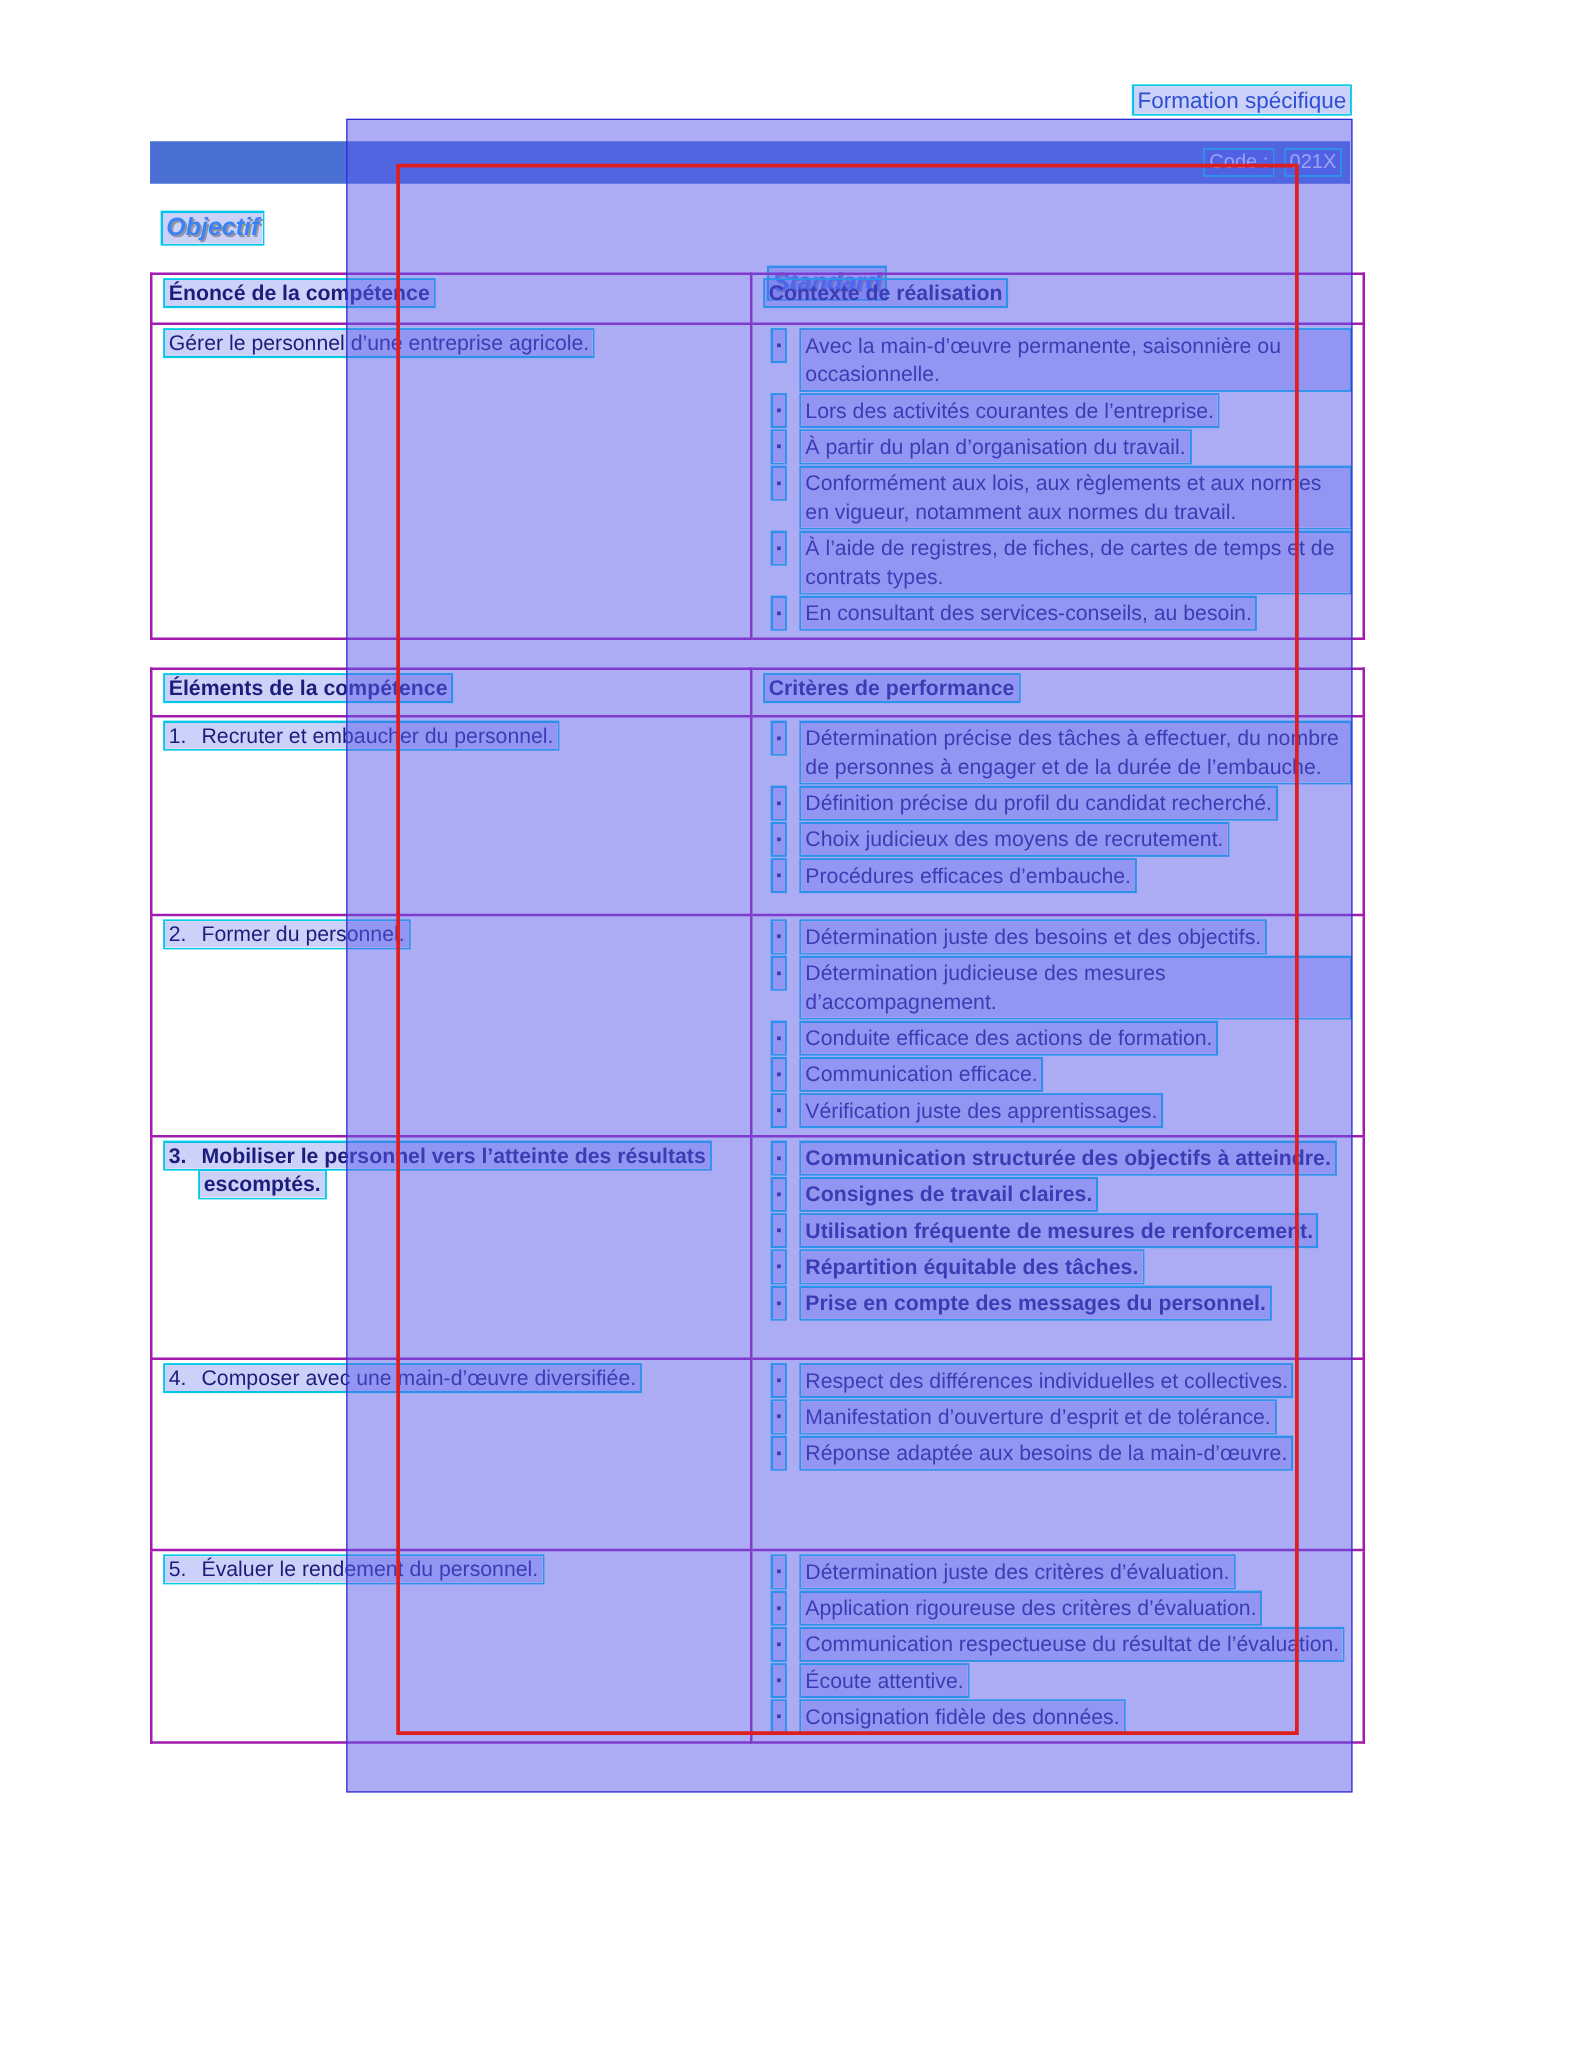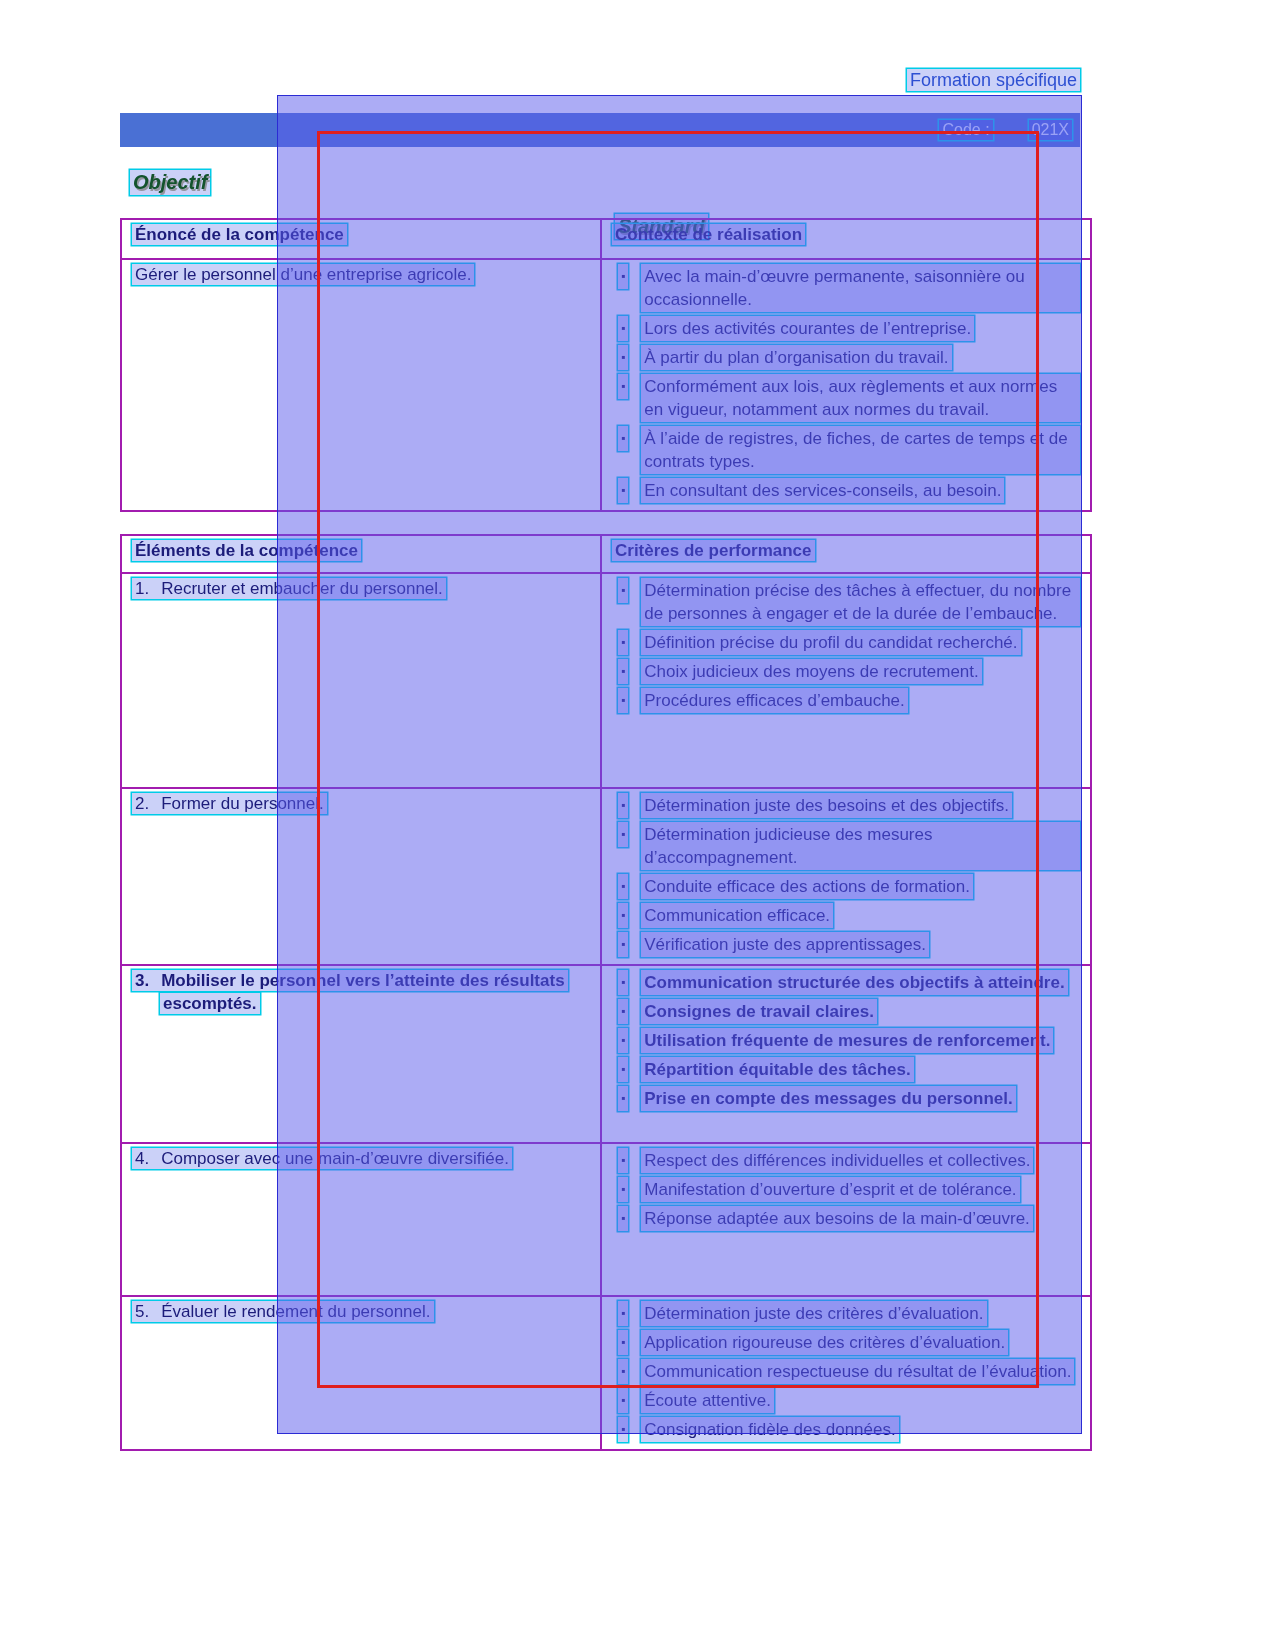--- a/index.html
+++ b/index.html
@@ -16,41 +16,41 @@
     -webkit-box-decoration-break:clone;
   }
   .top-label {
     position:absolute; top:70px; left:120px; width:960px;
     text-align:right; font-size:18px; color:#2d4fd2;
   }
   .blue-bar {
     position:absolute; top:113px; left:120px; width:960px; height:34px;
     background:#4a70d4; box-sizing:border-box;
     display:flex; align-items:center; justify-content:flex-end;
-    gap:36px; padding-right:8px; font-size:16px;
+    gap:11px; padding-right:8px; font-size:16px;
   }
   .blue-bar .hl { color:#dceaff; background:rgba(70,90,230,0.35); }
   .subheaders {
     position:absolute; top:170px; left:120px; width:960px; height:30px;
-    font-size:20px; font-weight:bold; font-style:italic; color:#14532d;
+    font-size:20px; font-weight:bold; font-style:italic; color:#3b82f6;
   }
   .subheaders .subh { position:absolute; top:0; text-shadow:1.5px 1.5px 0 rgba(128,128,128,0.75); }
   .subheaders .objectif { left:10px; }
   .subheaders .standard { left:495px;margin-top:44px; }
   .content { position:absolute; top:218px; left:120px; width:970px; }
   table.comp-table { width:100%; border-collapse:collapse; table-layout:fixed; }
   .comp-table td {
     border:2px solid #a21caf; vertical-align:top; padding:3px 10px;
     font-size:17px; line-height:23px;
   }
   .comp-table .head-row td { font-weight:bold; }
   .t2 { margin-top:22px; }
   .t1-head { height:40px; } .t1-body { height:245px; }
   .t2-head { height:38px; }
-  .t2-r1 { height:215px;margin-top:17px; } .t2-r2 { height:155px; } .t2-r3 { height:178px;font-weight:bold; }
+  .t2-r1 { height:159px;margin-top:17px; } .t2-r2 { height:155px; } .t2-r3 { height:178px;font-weight:bold; }
   .t2-r4 { height:153px; } .t2-r5 { height:148px; }
   .left-item { padding-left:28px; text-indent:-28px; }
   .left-item .n { margin-right:12px; }
   ul.bullets { list-style:none; margin:0; padding:0 0 0 6px; }
   ul.bullets li { display:flex; align-items:flex-start; gap:13px; margin:1px 0 4px 0; }
   .bullet-glyph { flex:0 0 auto; font-size:12px; line-height:23px; }
   .page-number-wrap { position:absolute; top:1474px; left:0; width:100%; text-align:center; font-size:16px; }
   
   .overlay-big {
     position:absolute; left:277px; top:95px; width:803px; height:1337px;

